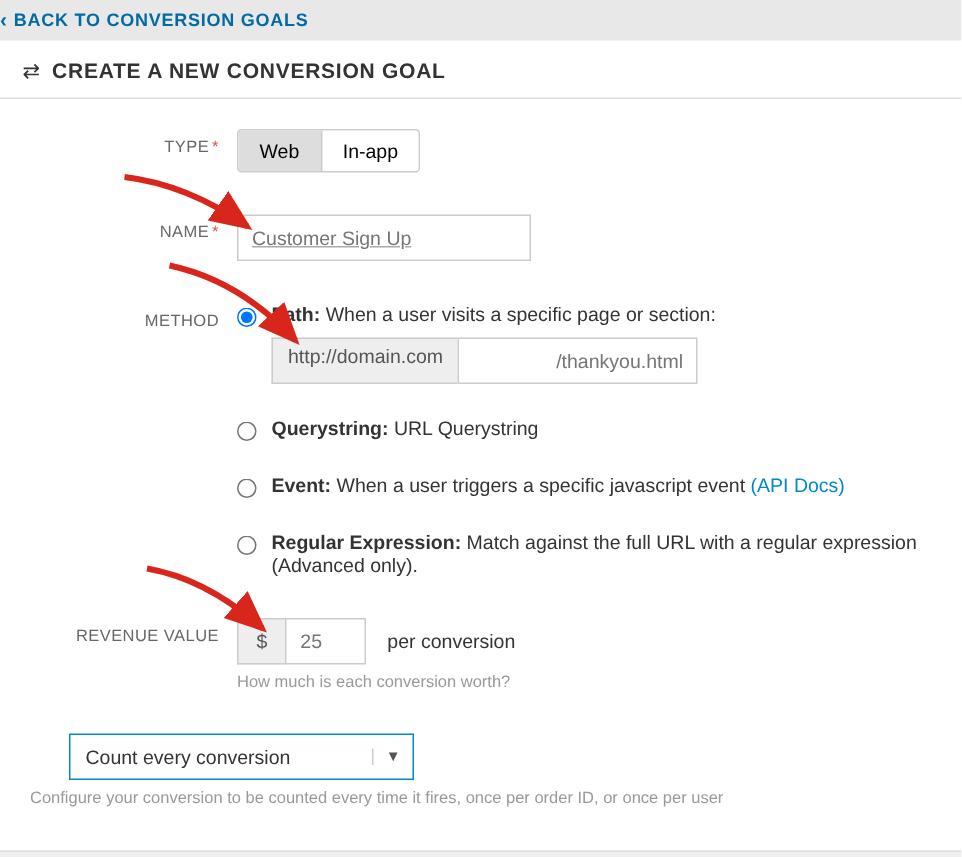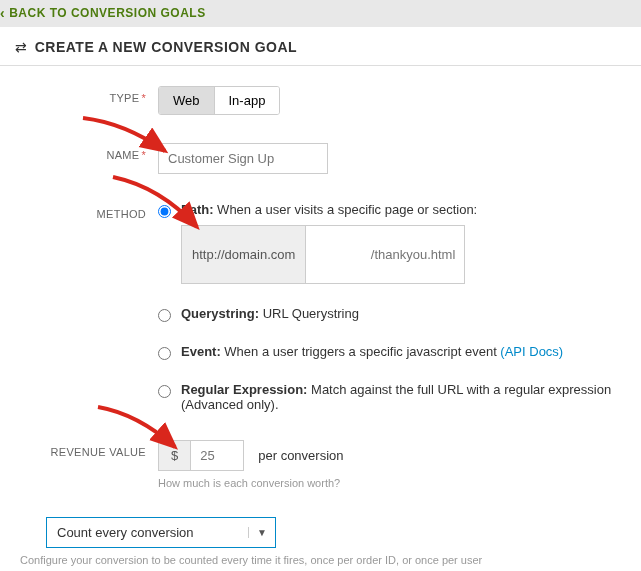--- a/index.html
+++ b/index.html
@@ -9,21 +9,21 @@
     color: #333;
     background: #fff;
     width: 641px;
     position: relative;
   }
   .top-bar {
     background: #e8e8e8;
     padding: 5px 6px 6px 0;
   }
   .back-link {
-    color: #4d7c0f;
+    color: #0369a1;
     font-weight: bold;
     font-size: 12px;
     text-transform: uppercase;
     letter-spacing: 0.5px;
     cursor: pointer;
     display: inline-flex;
     align-items: center;
   }
   .back-link::before {
     content: '‹';
@@ -74,35 +74,36 @@
     cursor: pointer;
     background: #fff;
   }
   .btn-group button.active { background: #ddd; }
   .btn-group button + button { border-left: 1px solid #ccc; }
   input[type=text].txt {
     border: 1px solid #ccc;
     padding: 7px 9px;
     font-size: 13px;
     color: #aaa;
-    width: 170px;
+    width: 196px;
+    text-decoration: underline;
   }
   .method-options { display: flex; flex-direction: column; gap: 22px; }
   .opt { display: flex; align-items: flex-start; gap: 10px; }
   .opt input[type=radio] { margin-top: 3px; flex-shrink: 0; }
   .opt-body { flex: 1; }
   .opt-label { font-size: 13px; color: #333; }
   .opt-label b { font-weight: bold; }
   .api-link { color: #0089c9; cursor: pointer; }
   .url-row { display: flex; margin-top: 8px; }
   .url-prefix {
     background: #eee;
     border: 1px solid #ccc;
     border-right: none;
-    padding: 21px 10px;
+    padding: 4px 10px;
     font-size: 13px;
     color: #555;
   }
   .url-input {
     border: 1px solid #ccc;
     padding: 7px 9px;
     font-size: 13px;
     color: #7f1d1d;
     width: 160px;
     text-align: right;

